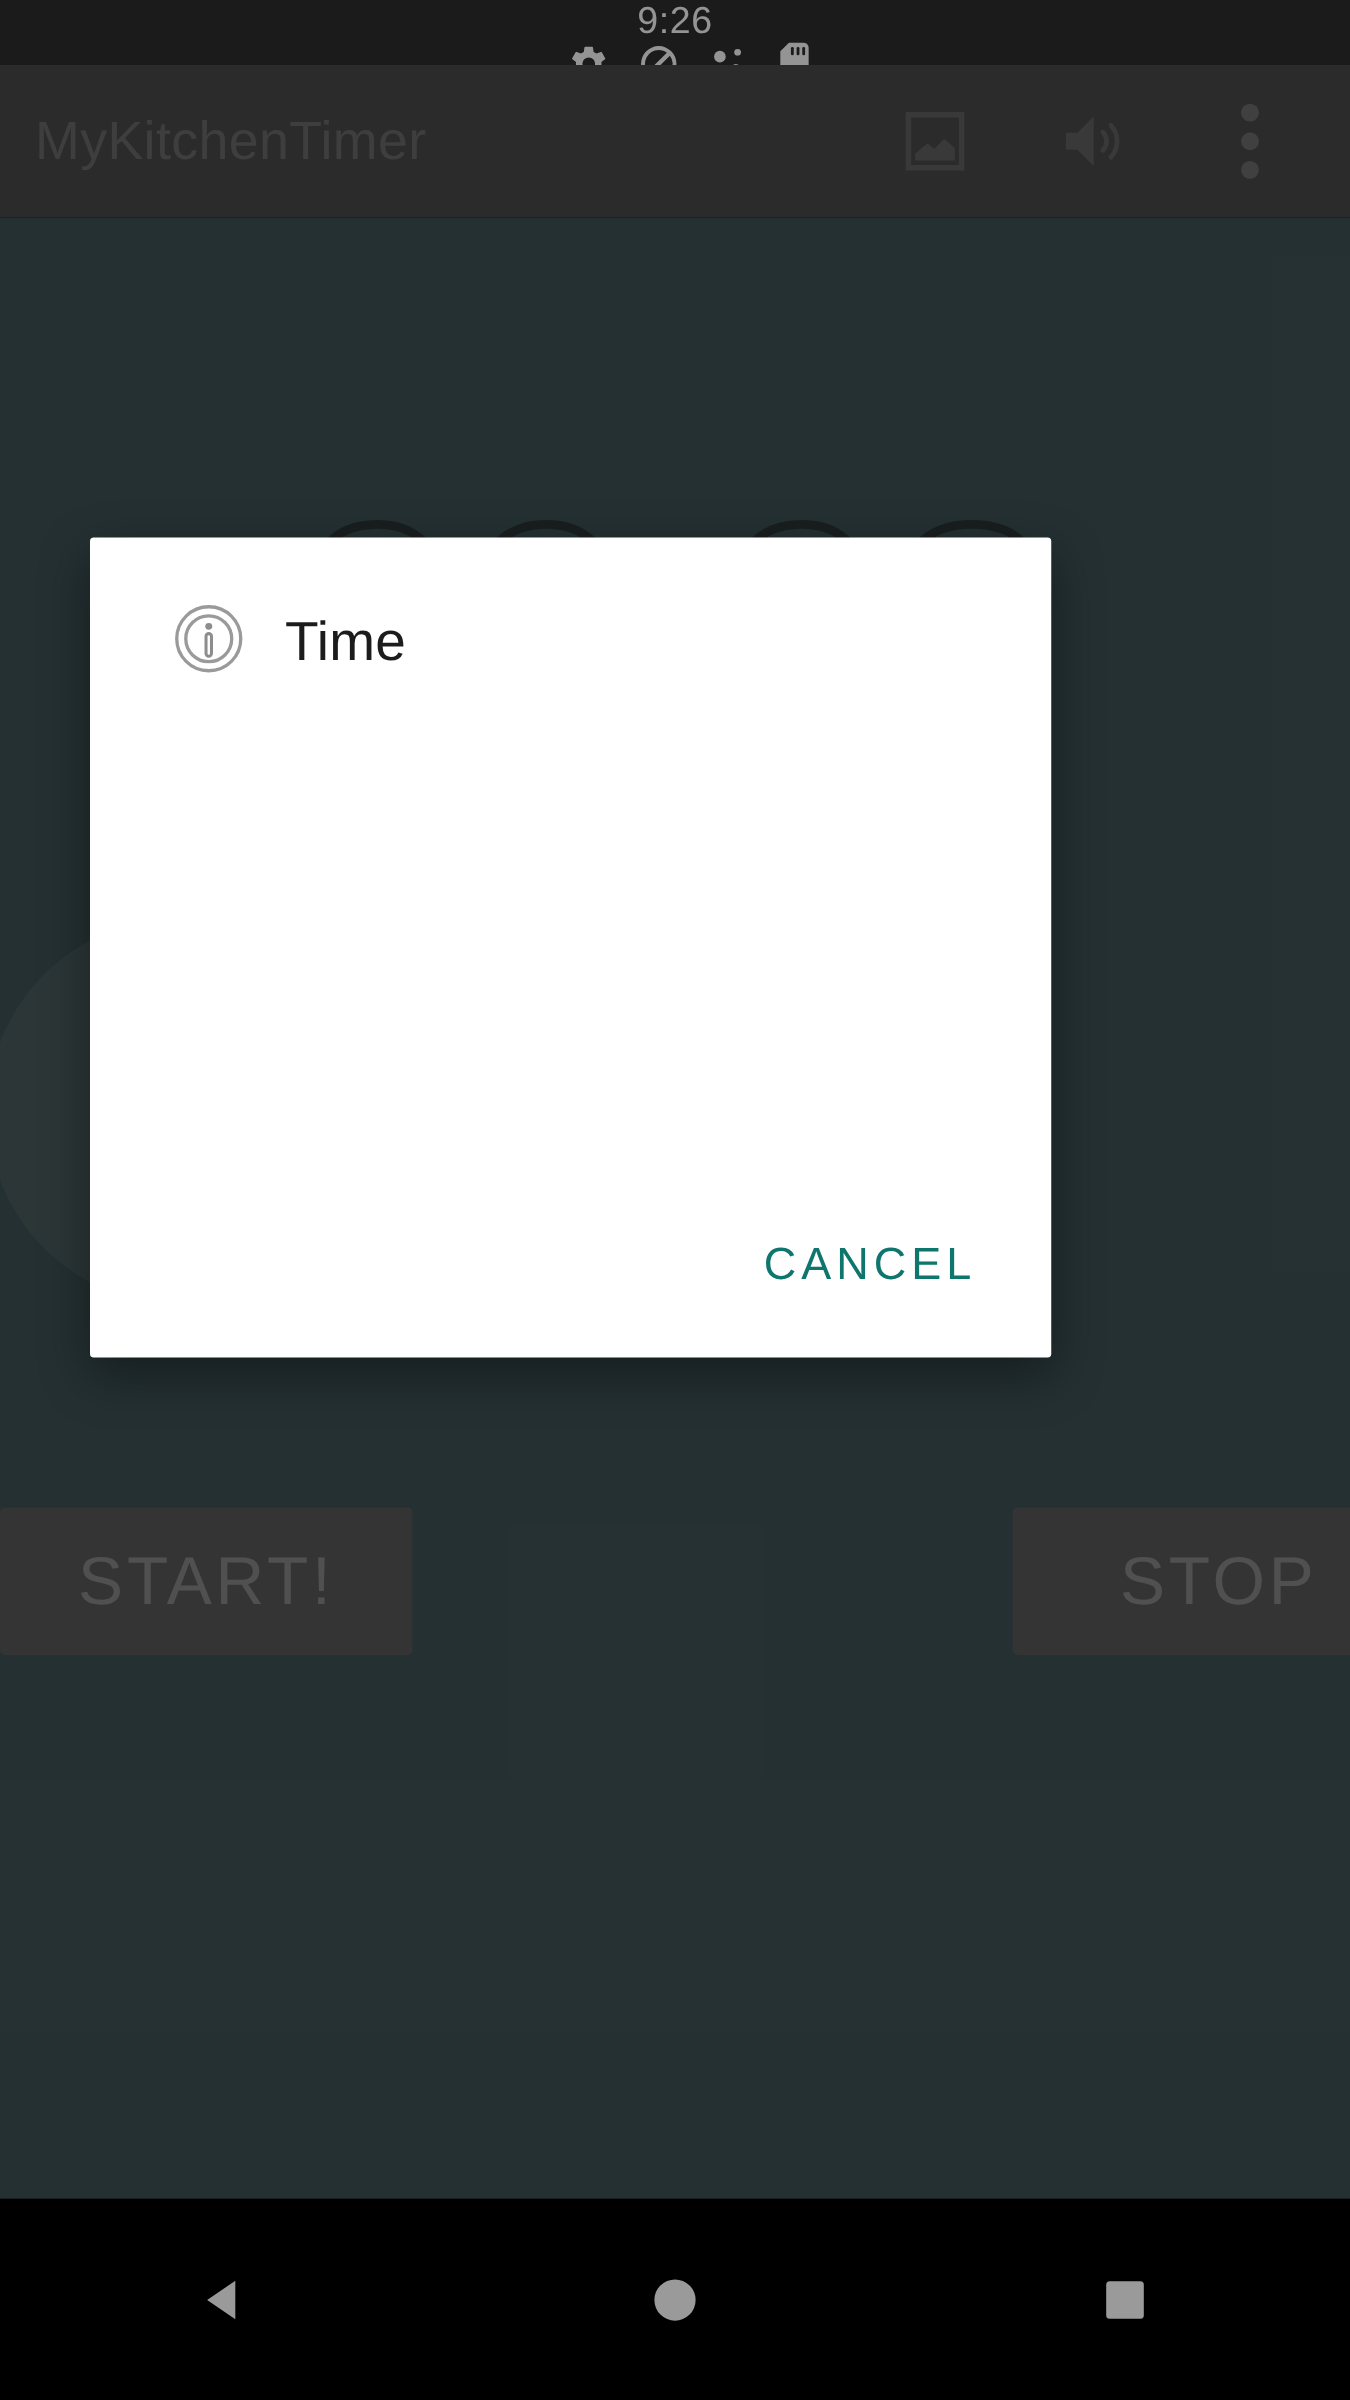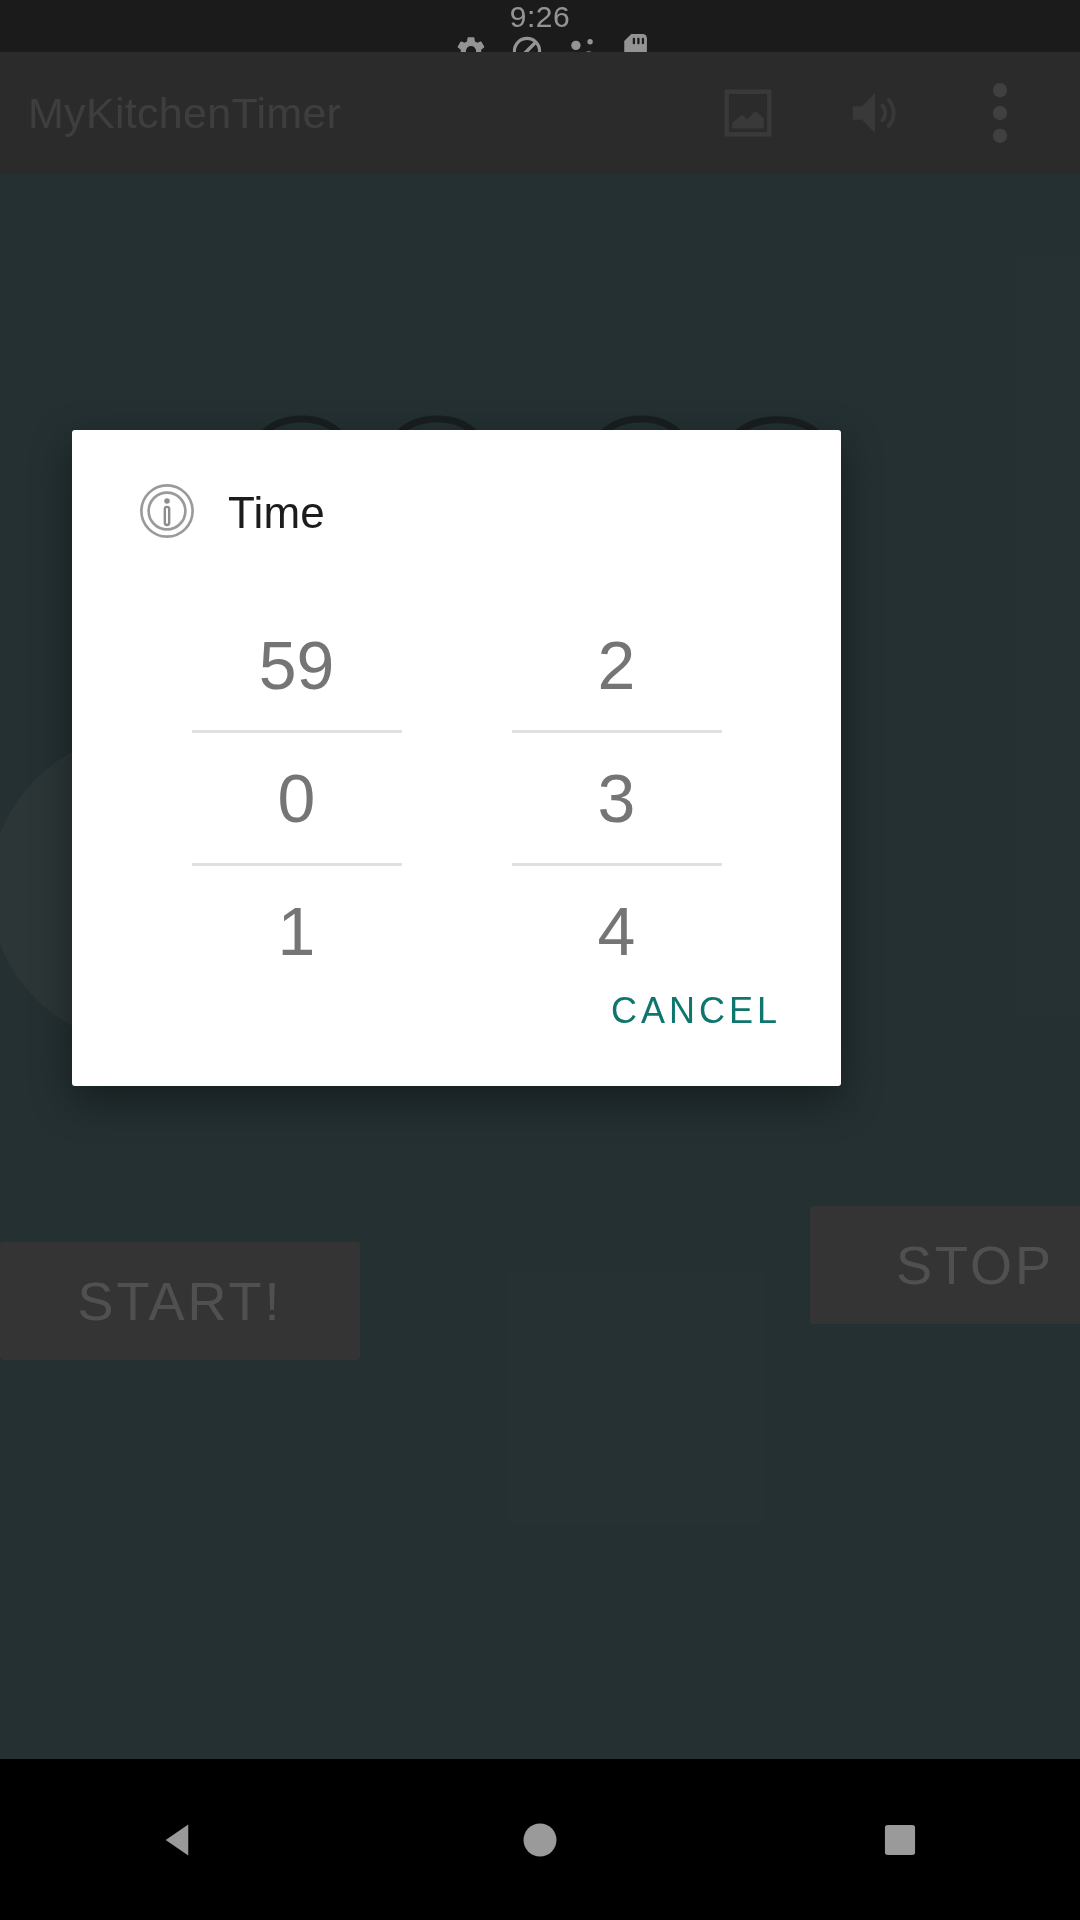--- a/index.html
+++ b/index.html
@@ -54,21 +54,21 @@
   .chip span { font-size:46px; color:#2f3b3c; }
   #chip-left  { left:-10px;  top:560px; width:310px; height:310px; }
   #chip-right { left:486px; top:560px; width:290px; height:310px; }
 
   .action-btn {
     position:absolute; top:1032px; height:118px;
     background:#5b5b5b; border-radius:4px;
     display:flex; align-items:center; justify-content:center;
   }
   .action-btn span { font-size:54px; color:#8b8b8b; letter-spacing:3px; }
-  #start-button { left:0;    width:360px;margin-top:36px; }
+  #start-button { left:0;    width:330px; }
   #stop-button  { left:810px; width:330px; }
 
   
   #scrim {
     position:absolute; top:0; left:0; width:1080px; height:1759px;
     background:rgba(0,0,0,.42);
   }
 
   
   #time-dialog {
@@ -221,36 +221,20 @@
         <svg width="58" height="58" viewBox="0 0 24 24">
           <circle cx="12" cy="12" r="10.6" fill="none" stroke="#9a9a9a" stroke-width="1.1"></circle>
           <circle cx="12" cy="12" r="7.6" fill="none" stroke="#9a9a9a" stroke-width="1.1"></circle>
           <circle cx="12" cy="7.9" r="1.15" fill="#8d8d8d"></circle>
           <rect x="11.1" y="10.3" width="1.8" height="7.5" rx=".9" fill="none" stroke="#8d8d8d" stroke-width="1"></rect>
         </svg>
       </span>
       <span id="dialog-title">Time</span>
     </div>
 
-    <div id="picker-row">
-      <div class="picker-col">
-        <div class="picker-cell">59</div>
-        <div class="picker-divider"></div>
-        <div class="picker-cell">0</div>
-        <div class="picker-divider"></div>
-        <div class="picker-cell">1</div>
-      </div>
-      <div class="picker-col">
-        <div class="picker-cell">2</div>
-        <div class="picker-divider"></div>
-        <div class="picker-cell">3</div>
-        <div class="picker-divider"></div>
-        <div class="picker-cell">4</div>
-      </div>
-    </div>
 
     <div id="dialog-actions">
       <button class="dlg-btn">CANCEL</button>
     </div>
   </div>
 
   <div id="nav-bar">
     <div class="nav-btn">
       <svg width="44" height="44" viewBox="0 0 24 24">
           <path fill="#9a9a9a" d="M16.5 3.6v16.8L4.2 12z"></path>

